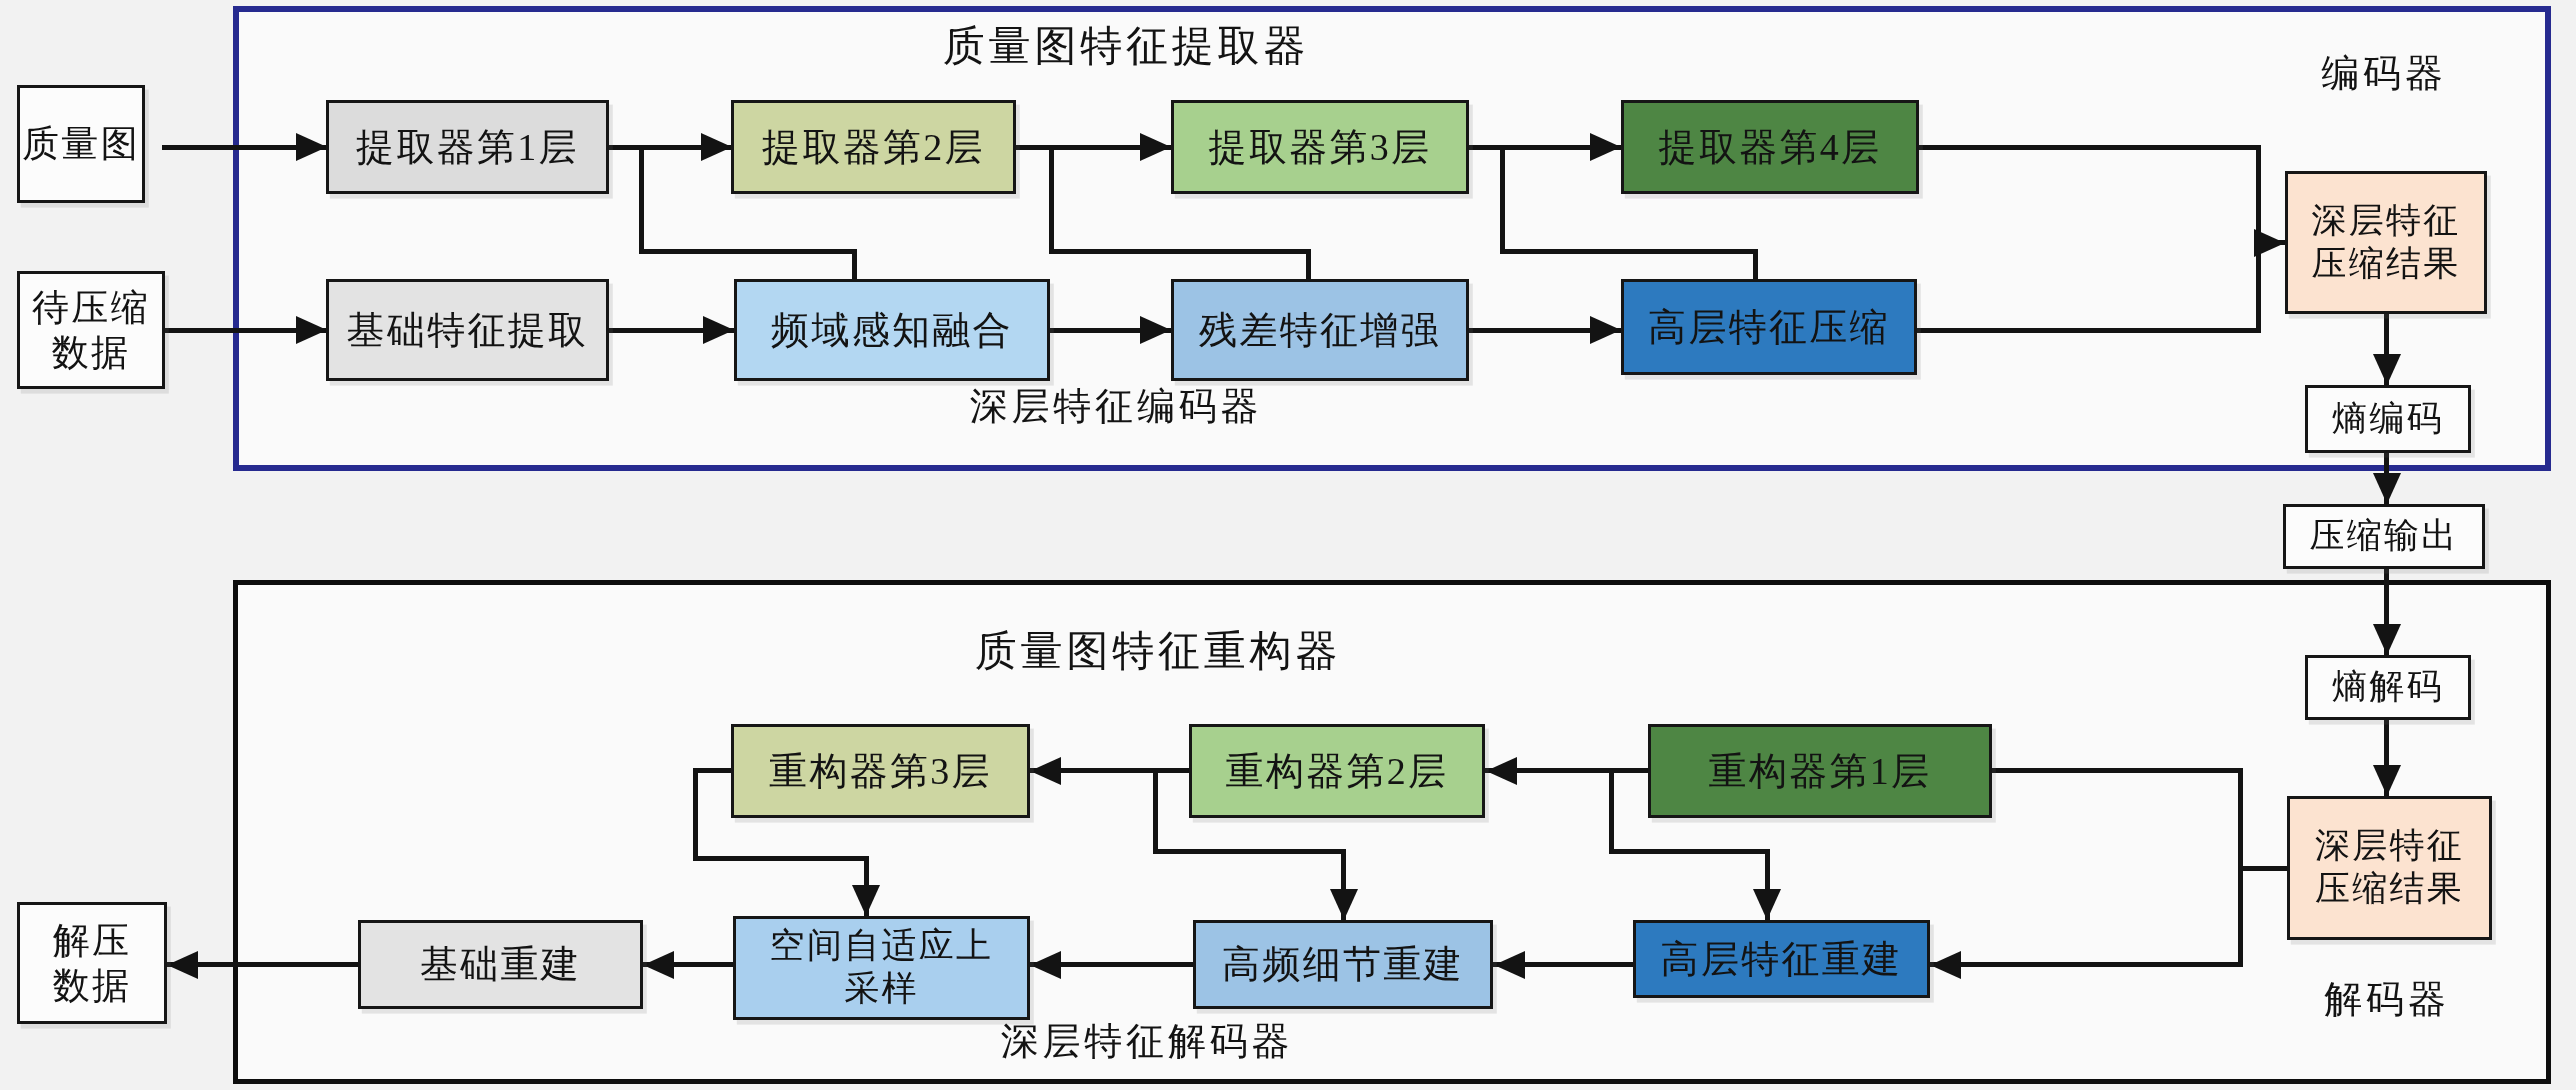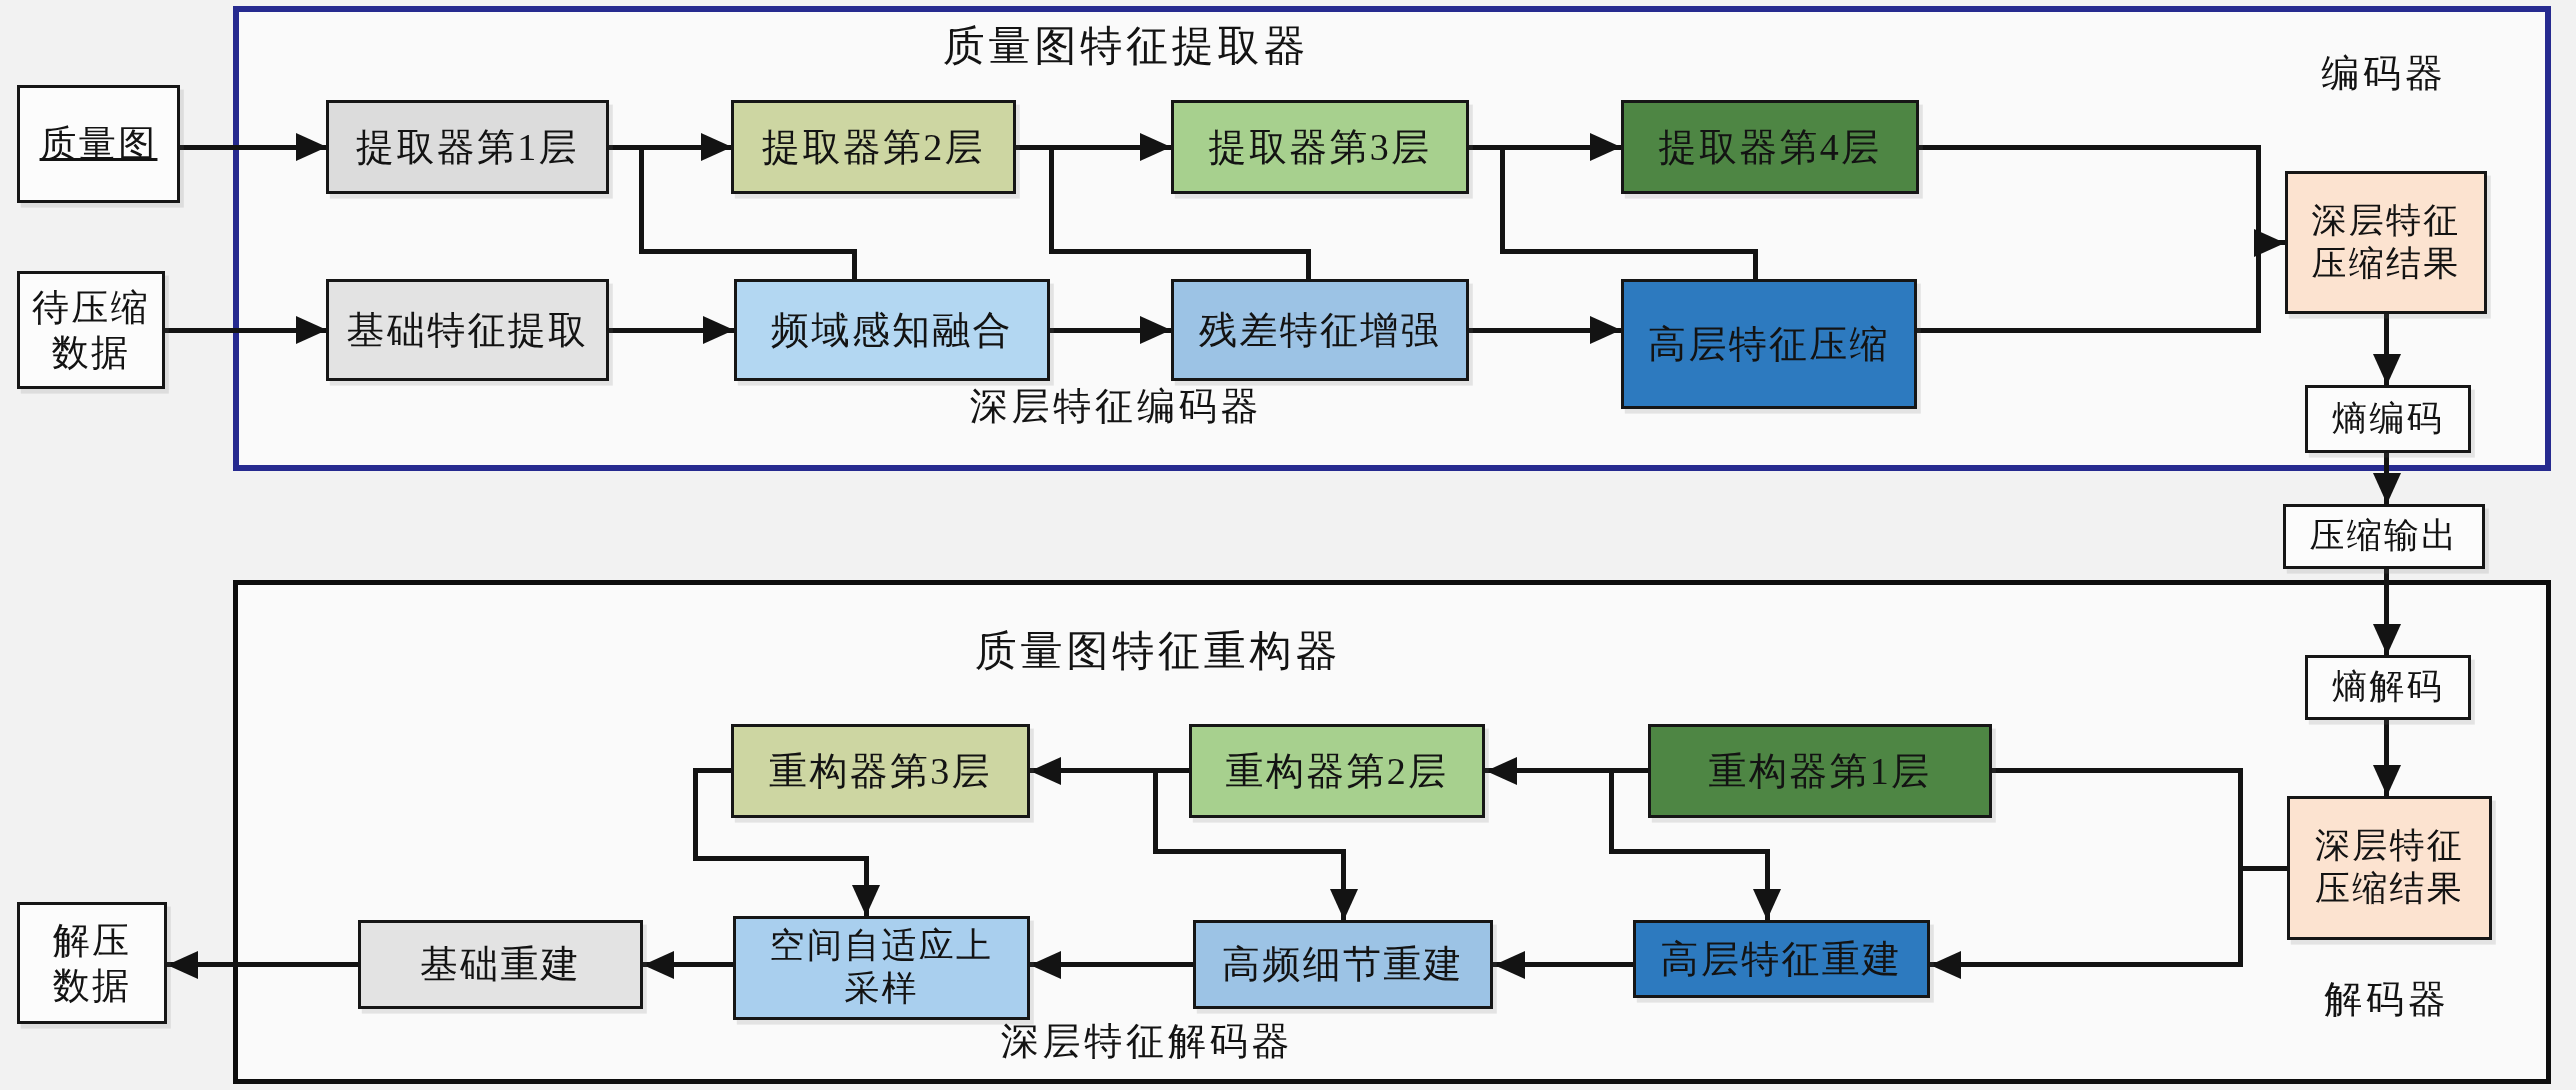--- a/index.html
+++ b/index.html
@@ -128,31 +128,31 @@
       <div class="edge-seg" style="left: 1491px; top: 962px; width: 144px; height: 4.6px;"></div>
       <div class="arrow" style="left: 1494px; top: 951px; border-top: 14px solid transparent; border-bottom: 14px solid transparent; border-right: 31px solid rgb(19, 19, 19);"></div>
       <div class="edge-seg" style="left: 1028px; top: 962px; width: 168px; height: 4.6px;"></div>
       <div class="arrow" style="left: 1030px; top: 951px; border-top: 14px solid transparent; border-bottom: 14px solid transparent; border-right: 31px solid rgb(19, 19, 19);"></div>
       <div class="edge-seg" style="left: 641px; top: 962px; width: 95px; height: 4.6px;"></div>
       <div class="arrow" style="left: 643px; top: 951px; border-top: 14px solid transparent; border-bottom: 14px solid transparent; border-right: 31px solid rgb(19, 19, 19);"></div>
       <div class="edge-seg" style="left: 165px; top: 962px; width: 196px; height: 4.6px;"></div>
       <div class="arrow" style="left: 167px; top: 951px; border-top: 14px solid transparent; border-bottom: 14px solid transparent; border-right: 31px solid rgb(19, 19, 19);"></div>
     </div>
   <div id="nodes-layer">
-      <div class="node" style="left: 17px; top: 85px; width: 163px; height: 118px; background: rgb(252, 252, 252); font-size: 37px; text-decoration: underline;">质量图</div>
+      <div class="node" style="left: 17px; top: 85px; width: 128px; height: 118px; background: rgb(252, 252, 252); font-size: 37px;">质量图</div>
       <div class="node" style="left: 17px; top: 271px; width: 148px; height: 118px; background: rgb(252, 252, 252); font-size: 37px;">待压缩
 数据</div>
       <div class="node" style="left: 326px; top: 100px; width: 283px; height: 94px; background: rgb(220, 220, 220); font-size: 38px;">提取器第1层</div>
       <div class="node" style="left: 731px; top: 100px; width: 285px; height: 94px; background: rgb(205, 214, 162); font-size: 38px;">提取器第2层</div>
       <div class="node" style="left: 1171px; top: 100px; width: 298px; height: 94px; background: rgb(167, 208, 142); font-size: 38px;">提取器第3层</div>
       <div class="node" style="left: 1621px; top: 100px; width: 298px; height: 94px; background: rgb(78, 134, 68); font-size: 38px;">提取器第4层</div>
       <div class="node" style="left: 326px; top: 279px; width: 283px; height: 102px; background: rgb(227, 227, 227); font-size: 38px; text-align: center;">基础特征提取</div>
       <div class="node" style="left: 734px; top: 279px; width: 316px; height: 102px; background: rgb(179, 215, 242); font-size: 38px;">频域感知融合</div>
       <div class="node" style="left: 1171px; top: 279px; width: 298px; height: 102px; background: rgb(156, 195, 229); font-size: 38px;">残差特征增强</div>
-      <div class="node" style="left: 1621px; top: 279px; width: 296px; height: 130px; background: rgb(45, 122, 191); font-size: 38px;">高层特征压缩</div>
+      <div class="node" style="left: 1621px; top: 279px; width: 296px; height: 96px; background: rgb(45, 122, 191); font-size: 38px;">高层特征压缩</div>
       <div class="node" style="left: 2285px; top: 171px; width: 202px; height: 143px; background: rgb(252, 227, 208); font-size: 35px;">深层特征
 压缩结果</div>
       <div class="node" style="left: 2305px; top: 385px; width: 166px; height: 68px; background: rgb(252, 252, 252); font-size: 35px;">熵编码</div>
       <div class="node" style="left: 2283px; top: 504px; width: 202px; height: 65px; background: rgb(252, 252, 252); font-size: 35px;">压缩输出</div>
       <div class="node" style="left: 2305px; top: 655px; width: 166px; height: 65px; background: rgb(252, 252, 252); font-size: 35px;">熵解码</div>
       <div class="node" style="left: 2287px; top: 796px; width: 205px; height: 144px; background: rgb(252, 227, 208); font-size: 35px;">深层特征
 压缩结果</div>
       <div class="node" style="left: 731px; top: 724px; width: 299px; height: 94px; background: rgb(205, 214, 162); font-size: 38px;">重构器第3层</div>
       <div class="node" style="left: 1189px; top: 724px; width: 296px; height: 94px; background: rgb(167, 208, 142); font-size: 38px;">重构器第2层</div>
       <div class="node" style="left: 1648px; top: 724px; width: 344px; height: 94px; background: rgb(78, 134, 68); font-size: 38px;">重构器第1层</div>

